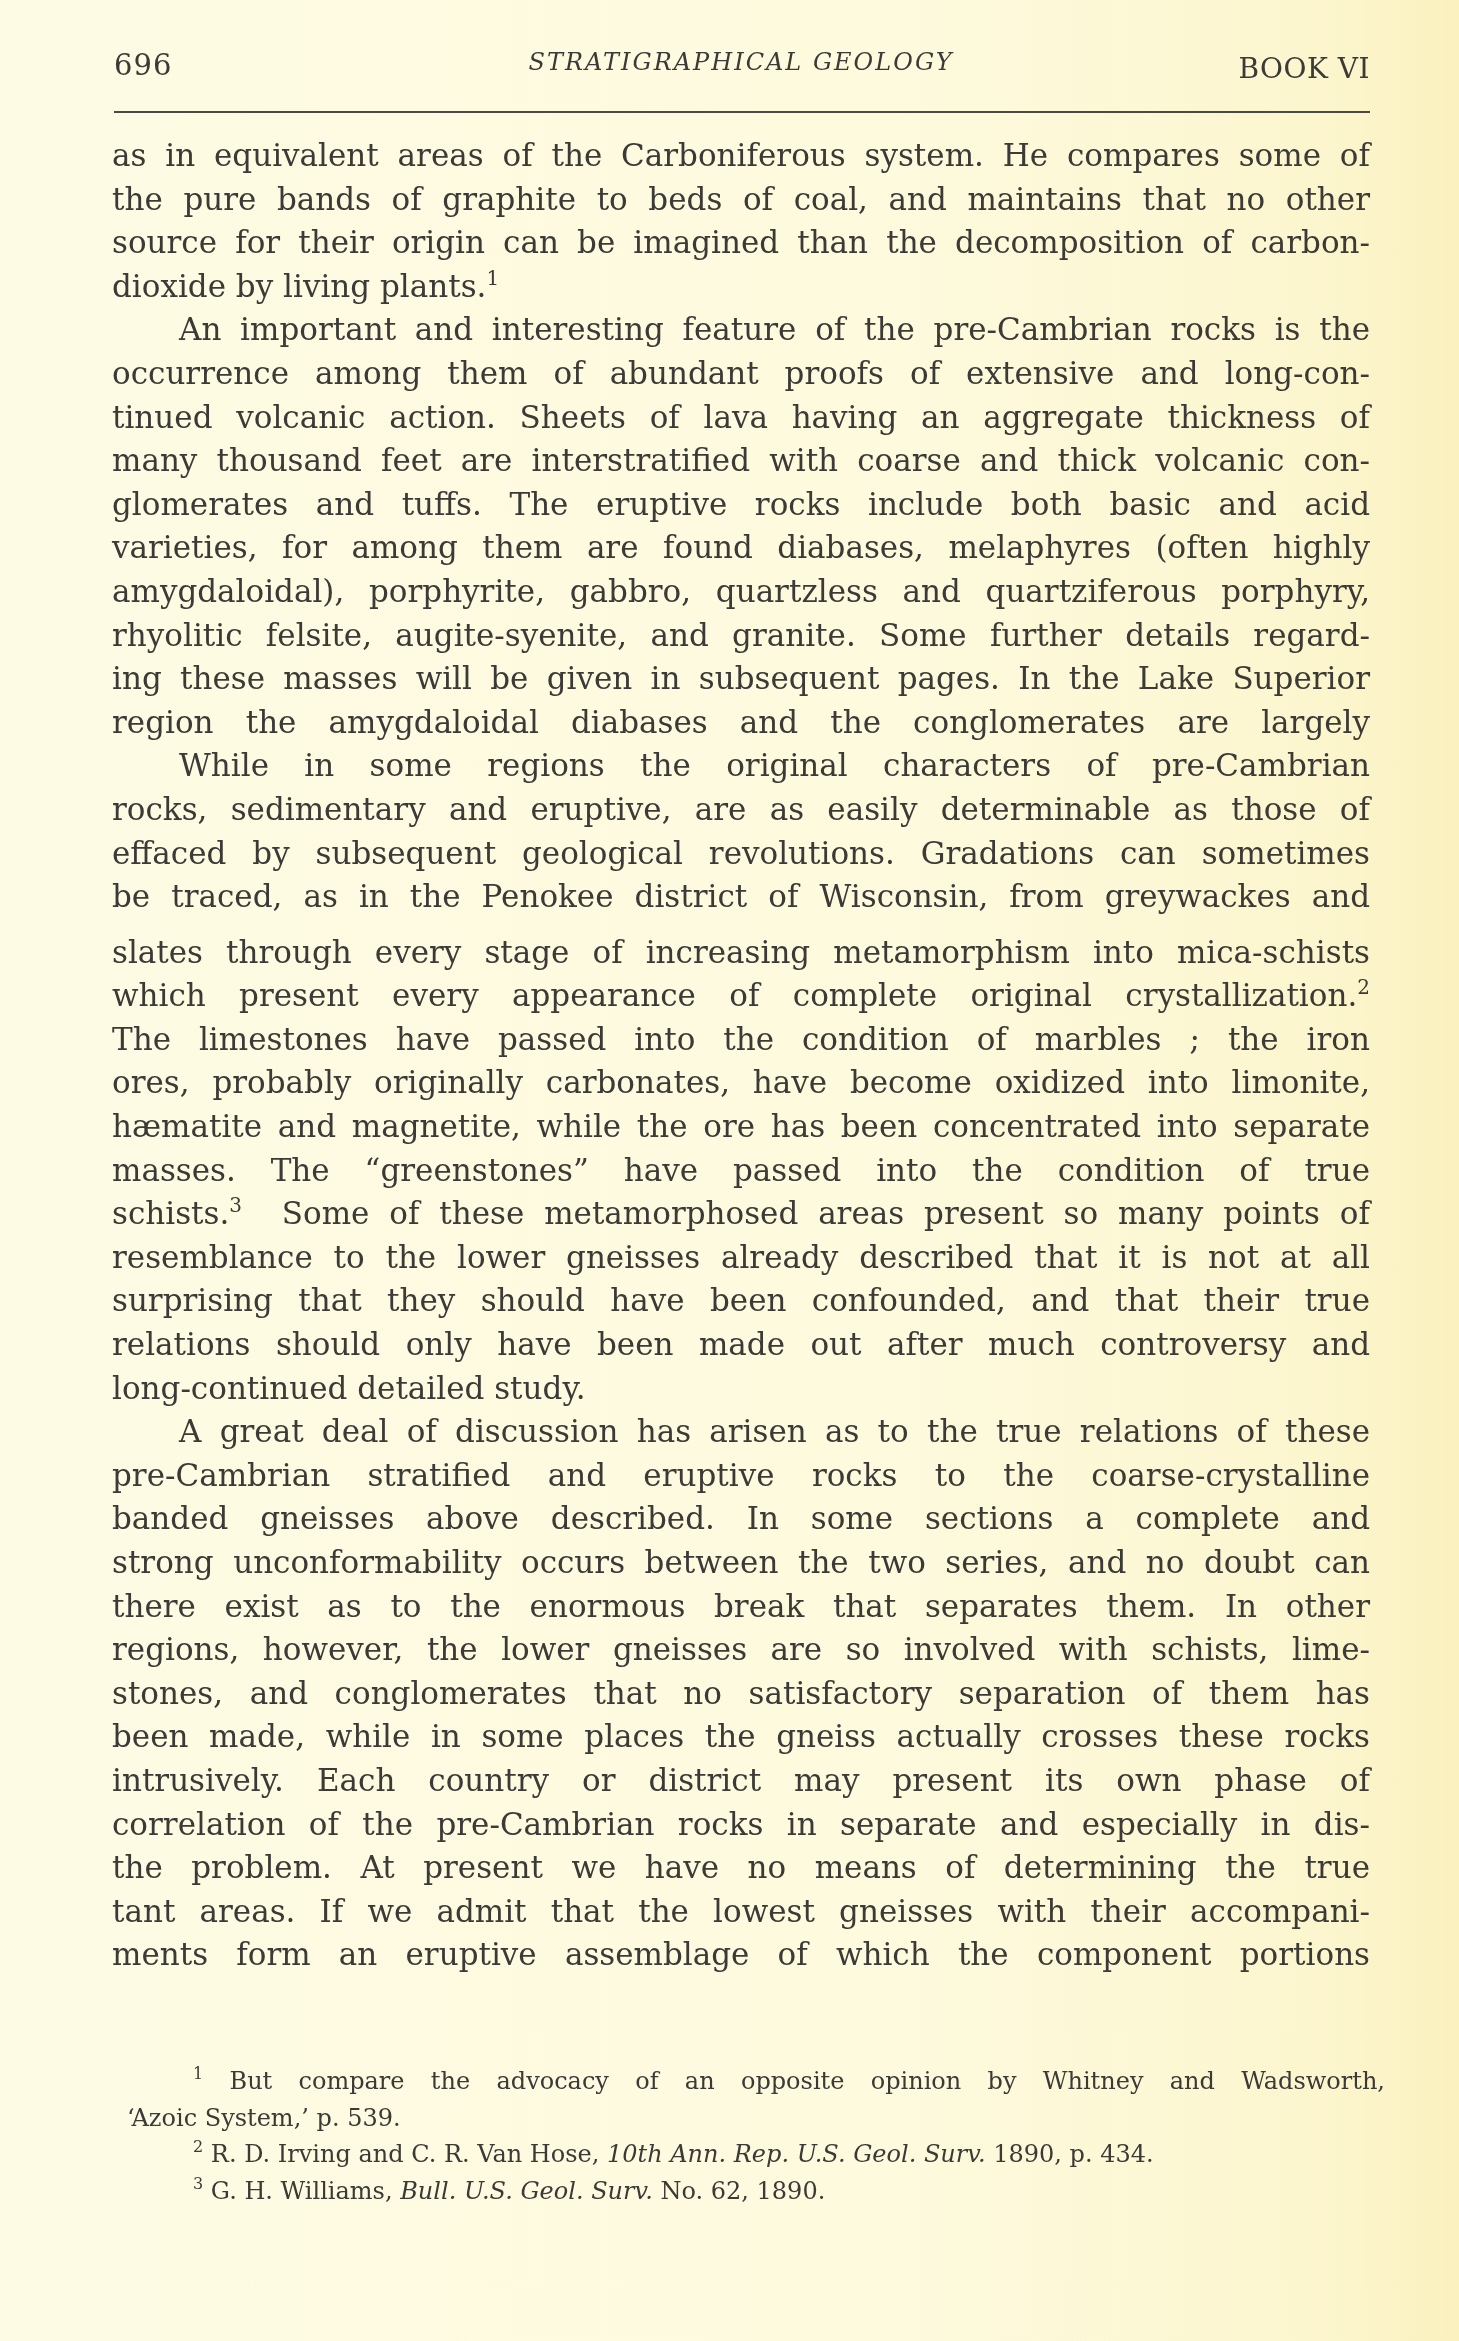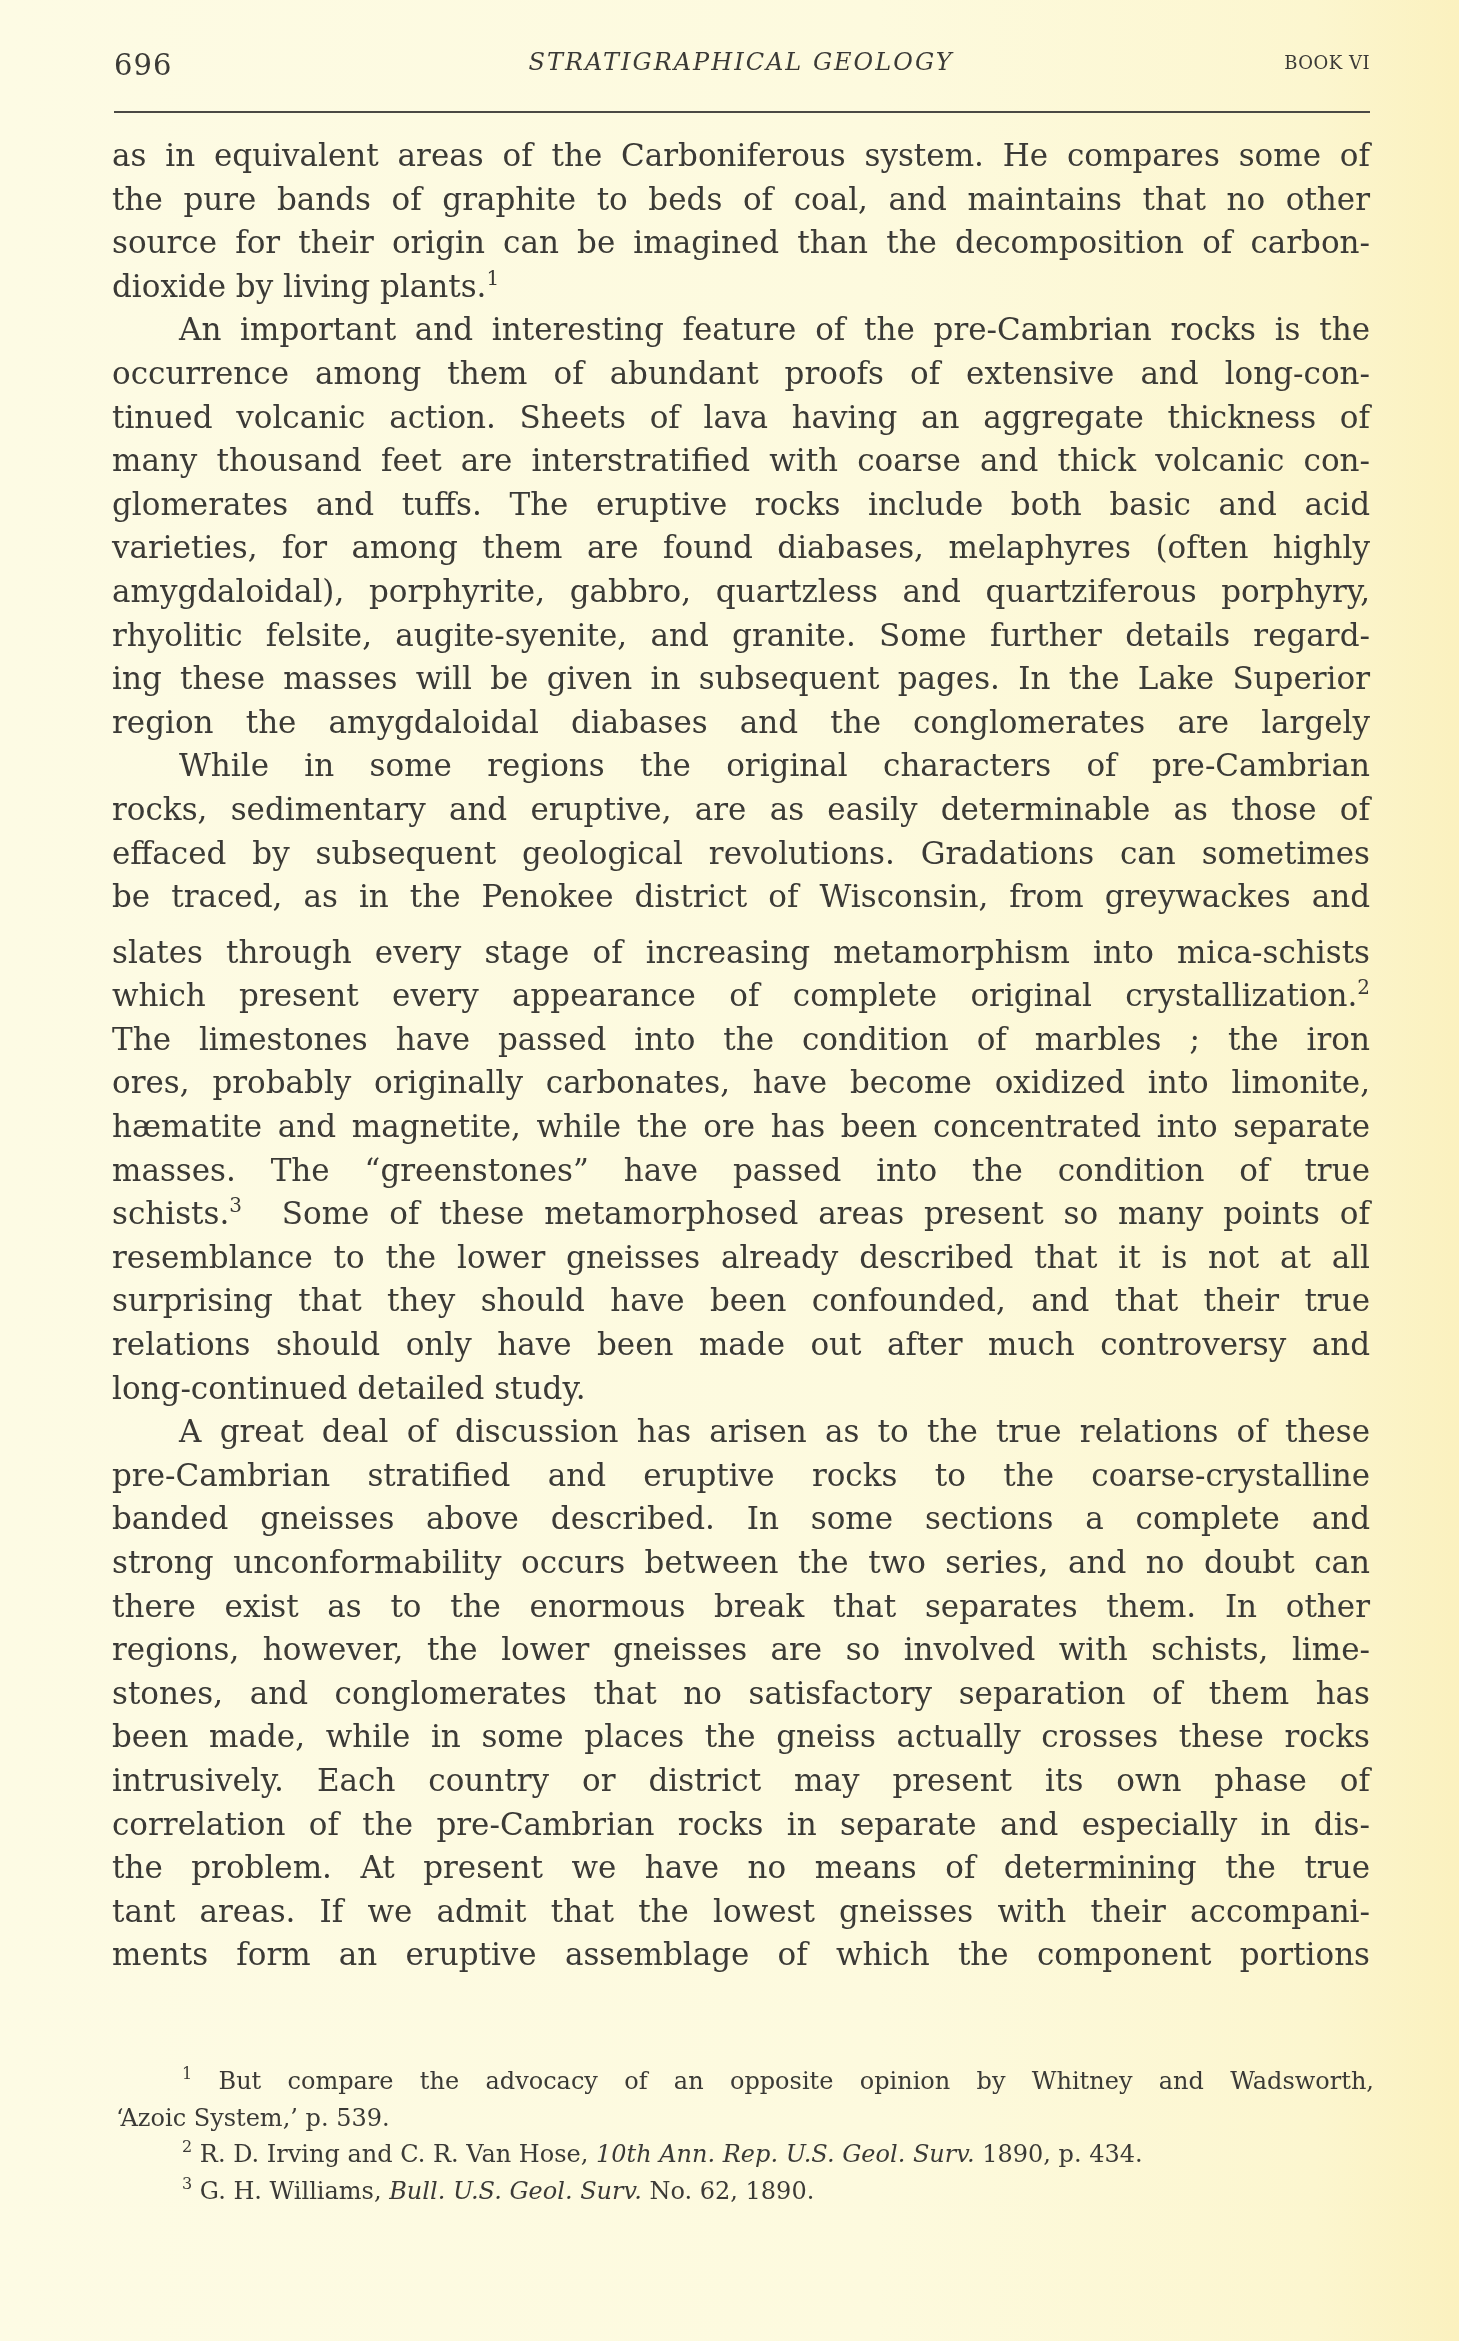--- a/index.html
+++ b/index.html
@@ -42,21 +42,21 @@
       text-align: center;
       top: 0;
       font-style: italic;
       letter-spacing: 2px;
       font-size: 24px;
     }
     .running-head .book {
       position: absolute;
       right: 0;
       top: 4px;
-      font-size: 18px;
+      font-size: 28px;
       letter-spacing: 0.5px;
     }
     .head-rule {
       position: absolute;
       top: 111px;
       left: 2px;
       width: 1256px;
       height: 0;
       border-top: 2px solid #4a4944;
     }
@@ -80,21 +80,21 @@
       text-align-last: left;
     }
     sup {
       font-size: 20px;
       line-height: 0;
       vertical-align: 12px;
     }
     .footnotes {
       position: absolute;
       top: 2063px;
-      left: 4px;
+      left: 15px;
       width: 1258px;
       font-size: 24px;
       line-height: 36.5px;
     }
     .footnotes .fn {
       display: block;
       white-space: nowrap;
     }
     .footnotes .fn.first {
       padding-left: 66px;

